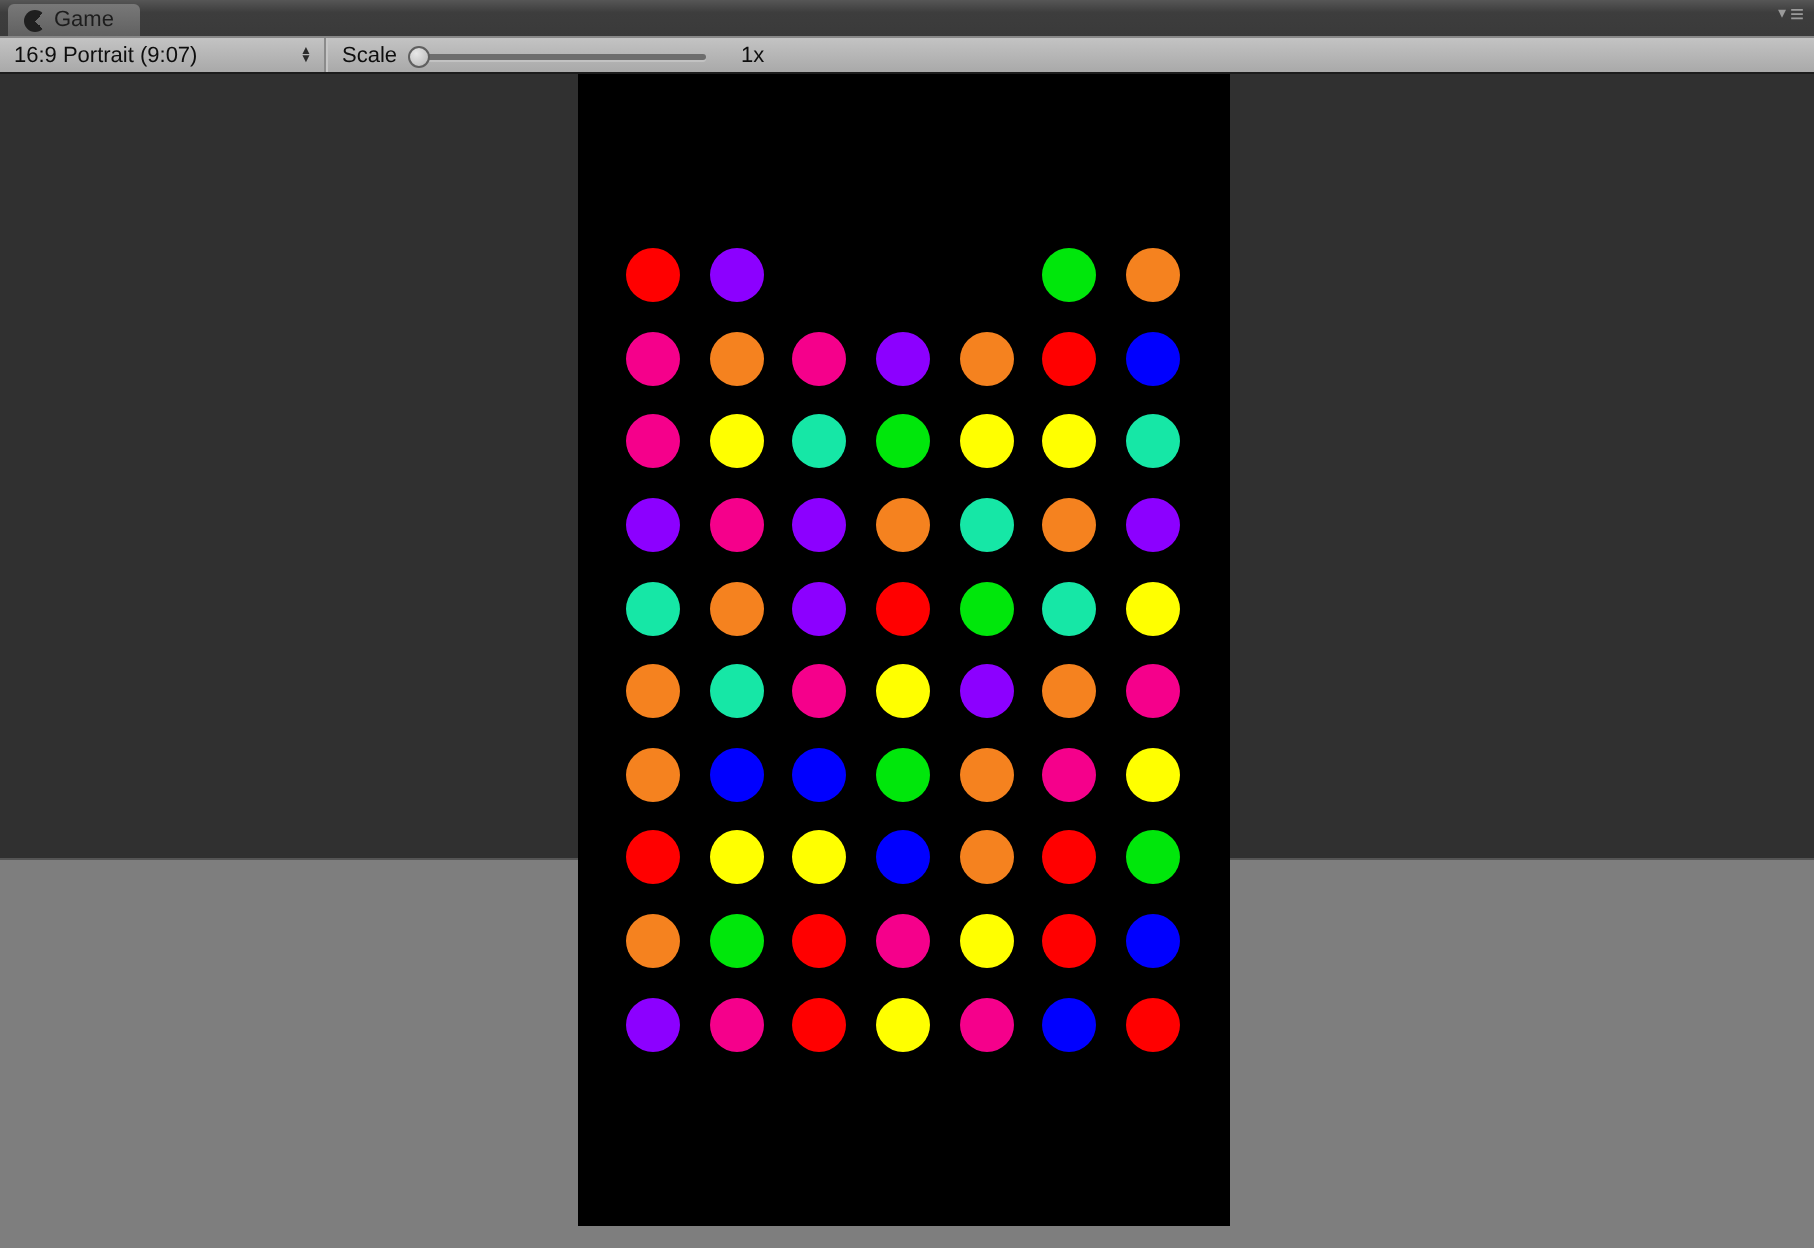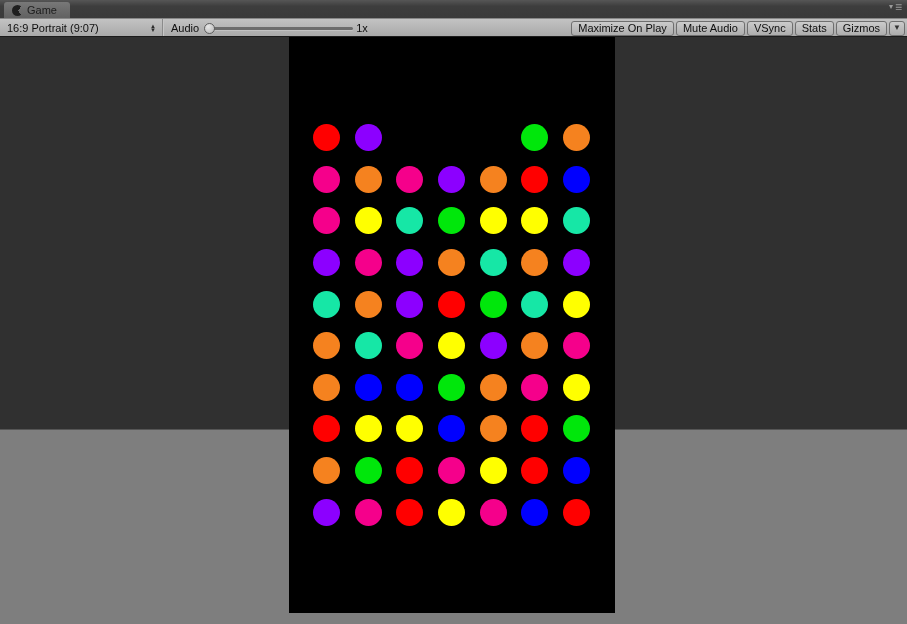--- a/index.html
+++ b/index.html
@@ -93,21 +93,21 @@
     box-shadow: 0 1px 0 #c2c2c2;
   }
   .slider .handle {
     position: absolute;
     left: -1px; top: 4px;
     width: 11px; height: 11px;
     border-radius: 50%;
     background: radial-gradient(circle at 35% 30%, #e8e8e8, #b5b5b5);
     border: 1px solid #5f5f5f;
   }
-  .scale-value { margin-left: 3px; }
+  .scale-value { margin-left: 18px; }
   .btns {
     position: absolute;
     right: 2px; top: 1px;
     height: 17px;
     display: flex;
     gap: 2px;
   }
   .tbtn {
     height: 15px;
     margin-top: 1px;
@@ -168,34 +168,26 @@
   </div>
 
   <div class="toolbar">
     <div class="aspect">
       <span class="label">16:9 Portrait (9:07)</span>
       <span class="stepper">
         <span>▲</span>
         <span>▼</span>
       </span>
     </div>
-    <span class="scale-label">Audio</span>
+    <span class="scale-label">Scale</span>
     <div class="slider">
       <span class="track"></span>
       <span class="handle"></span>
     </div>
     <span class="scale-value">1x</span>
-    <div class="btns">
-      <div class="tbtn">Maximize On Play</div>
-      <div class="tbtn">Mute Audio</div>
-      <div class="tbtn">VSync</div>
-      <div class="tbtn">Stats</div>
-      <div class="tbtn">Gizmos</div>
-      <div class="tbtn arrow">▼</div>
-    </div>
   </div>
 
   <div class="gameview">
     <div class="screen">
       <div class="dot-grid">
           <div class="cell">
             <span class="dot" style="background: rgb(255, 0, 0);"></span>
           </div>
           <div class="cell">
             <span class="dot" style="background: rgb(140, 0, 255);"></span>

